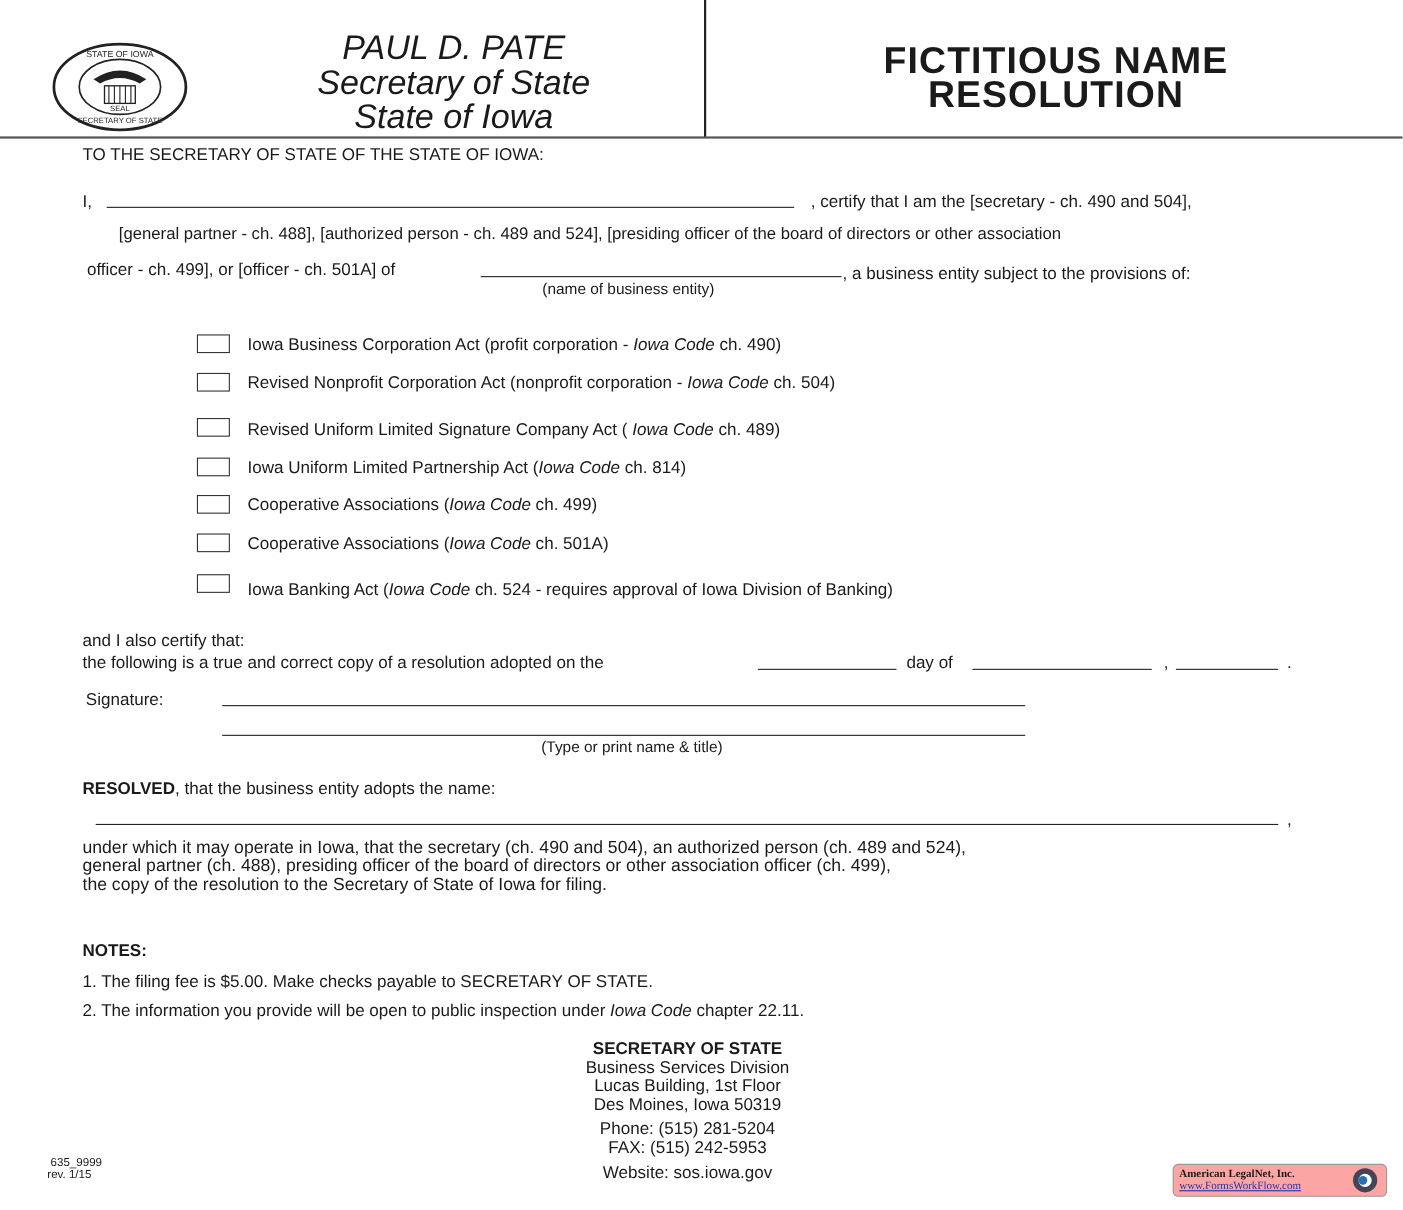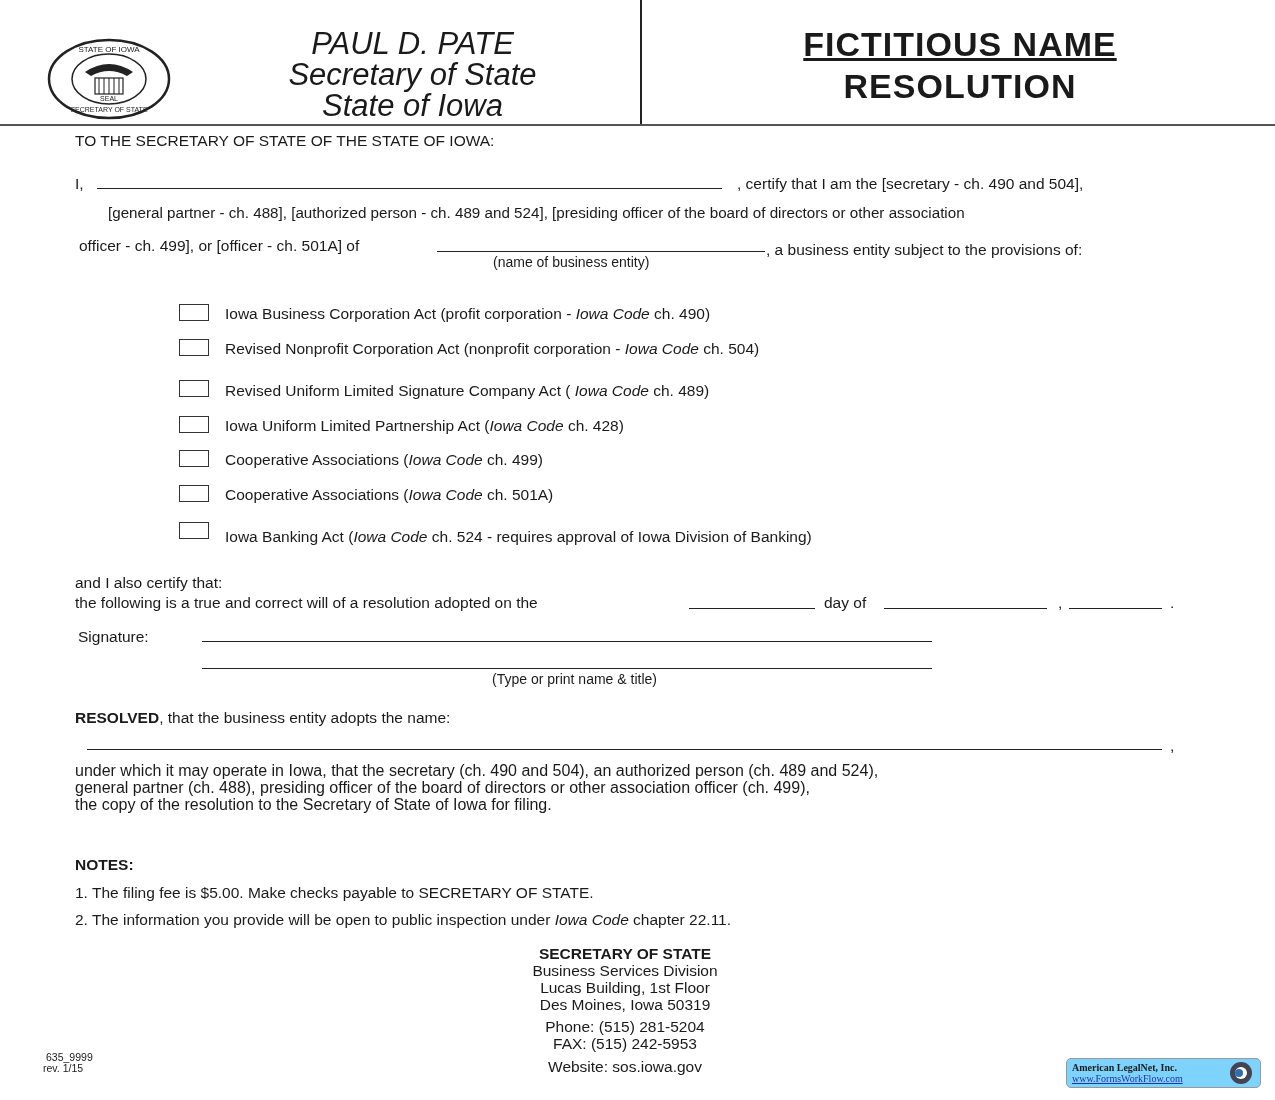--- a/index.html
+++ b/index.html
@@ -14,21 +14,21 @@
   .title { position:absolute; left:700px; width:520px; text-align:center; font-weight:bold;
            font-size:34px; line-height:33px; letter-spacing:1px; }
   .t { font-size:15.5px; }
   .small { font-size:14px; }
   .uline { position:absolute; height:0; border-bottom:1.3px solid #222; }
   .cb { position:absolute; left:179px; width:30px; height:17px; border:1.5px solid #333; box-sizing:border-box; background:#fff; }
   .cbl { position:absolute; left:225px; font-size:15.5px; white-space:nowrap; }
   i { font-style:italic; }
   .para { position:absolute; left:75px; font-size:16px; line-height:17px; white-space:nowrap; }
   .center-block { position:absolute; left:480px; width:290px; text-align:center; font-size:15.5px; line-height:17px; }
-  .logo-box { position:absolute; left:1066px; top:1058px; width:193px; height:28px; border:1px solid #999; border-radius:5px; background:#7dd3fc; }
+  .logo-box { position:absolute; left:1066px; top:1058px; width:193px; height:28px; border:1px solid #999; border-radius:5px; background:#fca5a5; }
 </style>
 </head>
 <body>
 
 <div>
   <svg class="seal" viewBox="0 0 124 82">
     <ellipse cx="62" cy="41" rx="60" ry="39" fill="none" stroke="#222" stroke-width="2.5"></ellipse>
     <ellipse cx="62" cy="41" rx="37" ry="25" fill="none" stroke="#222" stroke-width="1.5"></ellipse>
     <path d="M38 34 Q62 18 86 34 L80 38 Q62 28 44 38 Z" fill="#222"></path>
     <rect x="48" y="40" width="28" height="16" fill="none" stroke="#222" stroke-width="1.2"></rect>
@@ -38,21 +38,21 @@
       <line x1="67" y1="40" x2="67" y2="56" stroke="#222"></line>
     <line x1="72" y1="40" x2="72" y2="56" stroke="#222"></line>
     <text x="62" y="14" font-size="8" text-anchor="middle" font-family="Liberation Sans, sans-serif" fill="#222">STATE OF IOWA</text>
     <text x="62" y="74" font-size="7" text-anchor="middle" font-family="Liberation Sans, sans-serif" fill="#222">SECRETARY OF STATE</text>
     <text x="62" y="63" font-size="7" text-anchor="middle" font-family="Liberation Sans, sans-serif" fill="#222">SEAL</text>
   </svg>
   <div class="hname" style="top:28px;">PAUL D. PATE</div>
   <div class="hname" style="top:59px;">Secretary of State</div>
   <div class="hname" style="top:90px;">State of Iowa</div>
   <div class="hdr-vline"></div>
-  <div class="title" style="top:28px;text-decoration:underline;">FICTITIOUS  NAME</div>
+  <div class="title" style="top:39px;">FICTITIOUS  NAME</div>
   <div class="title" style="top:70px;">RESOLUTION</div>
   <div class="hdr-line"></div>
 </div>
 
 <div class="abs t" style="left:75px; top:132px;">TO THE SECRETARY OF STATE OF THE STATE OF IOWA:</div>
 
 <div class="abs t" style="left:75px; top:175px;">I,</div>
 <div class="uline" style="left:97px; top:188px; width:625px;"></div>
 <div class="abs t" style="left:737px; top:175px;">, certify that I am the [secretary - ch. 490 and 504],</div>
 
@@ -67,34 +67,34 @@
   <div class="cb" style="top:304px;"></div>
   <div class="cbl" style="top:305px;"><span>Iowa Business Corporation Act  (profit corporation - </span><i>Iowa Code</i><span> ch. 490)</span></div>
 
   <div class="cb" style="top:339px;"></div>
   <div class="cbl" style="top:340px;"><span>Revised Nonprofit Corporation Act  (nonprofit corporation - </span><i>Iowa Code</i><span> ch. 504)</span></div>
 
   <div class="cb" style="top:380px;"></div>
   <div class="cbl" style="top:382px;"><span>Revised Uniform Limited Signature Company Act ( </span><i>Iowa Code</i><span> ch. 489)</span></div>
 
   <div class="cb" style="top:416px;"></div>
-  <div class="cbl" style="top:417px;"><span>Iowa Uniform Limited Partnership Act (</span><i>Iowa Code</i><span> ch. 428)</span></div>
+  <div class="cbl" style="top:417px;"><span>Iowa Uniform Limited Partnership Act (</span><i>Iowa Code</i><span> ch. 814)</span></div>
 
   <div class="cb" style="top:450px;"></div>
   <div class="cbl" style="top:451px;"><span>Cooperative Associations (</span><i>Iowa Code</i><span> ch. 499)</span></div>
 
   <div class="cb" style="top:485px;"></div>
   <div class="cbl" style="top:486px;"><span>Cooperative Associations (</span><i>Iowa Code</i><span> ch. 501A)</span></div>
 
   <div class="cb" style="top:522px;"></div>
   <div class="cbl" style="top:528px;"><span>Iowa Banking Act (</span><i>Iowa Code</i><span> ch. 524 - requires approval of Iowa Division of Banking)</span></div>
 </div>
 
 <div class="abs t" style="left:75px; top:574px;">and I also certify that:</div>
-<div class="abs t" style="left:75px; top:594px;">the following is a true and correct will of a resolution adopted on the</div>
+<div class="abs t" style="left:75px; top:594px;">the following is a true and correct copy of a resolution adopted on the</div>
 <div class="uline" style="left:689px; top:608px; width:126px;"></div>
 <div class="abs t" style="left:824px; top:594px;">day of</div>
 <div class="uline" style="left:884px; top:608px; width:163px;"></div>
 <div class="abs t" style="left:1058px; top:594px;">,</div>
 <div class="uline" style="left:1069px; top:608px; width:93px;"></div>
 <div class="abs t" style="left:1170px; top:594px;">.</div>
 
 <div class="abs t" style="left:78px; top:628px;">Signature:</div>
 <div class="uline" style="left:202px; top:641px; width:730px;"></div>
 <div class="uline" style="left:202px; top:668px; width:730px;"></div>

